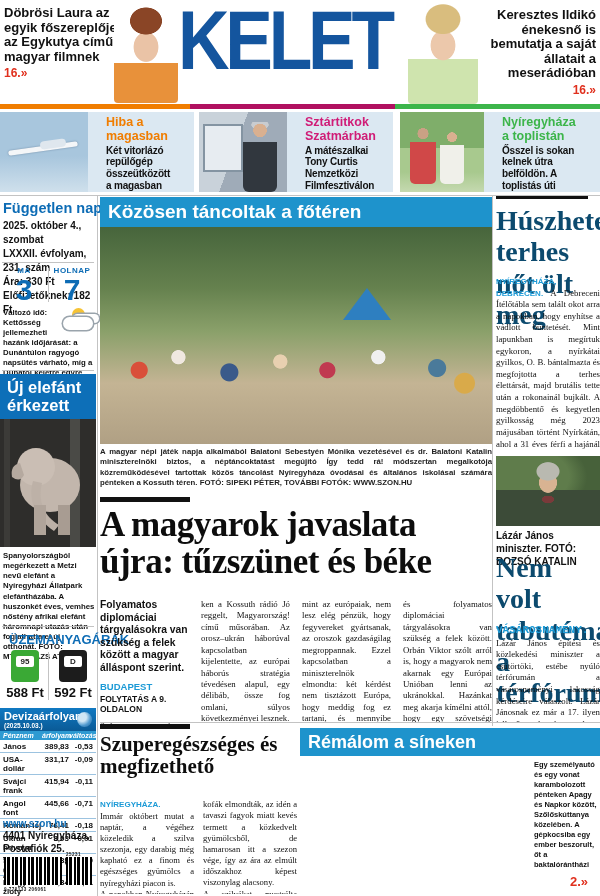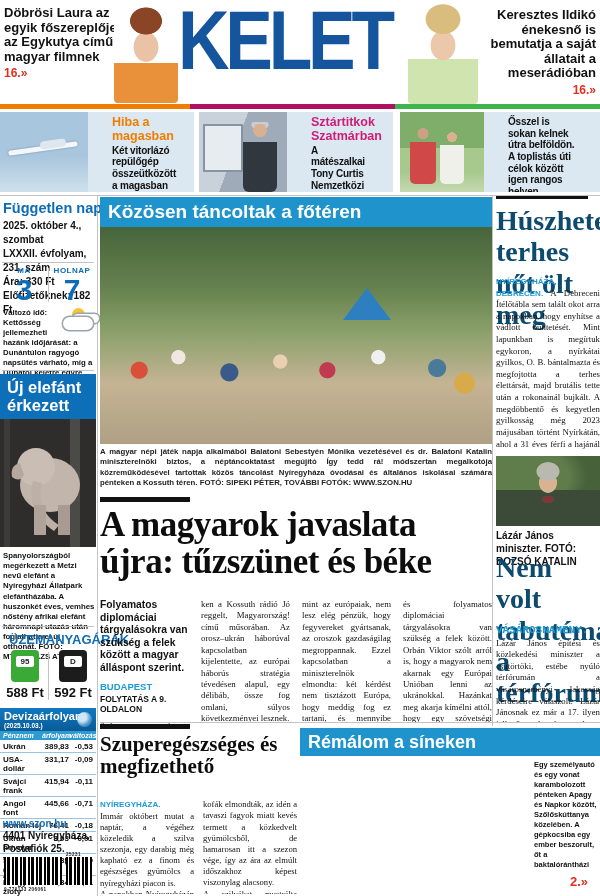--- a/index.html
+++ b/index.html
@@ -25,21 +25,21 @@
      linear-gradient(#fff 0 60%, #e8913a 60% 100%);border-radius:4px}
   .photo-woman-right{background:
      radial-gradient(28px 24px at 50% 16%, #d9bd7e 0 60%, transparent 64%),
      radial-gradient(20px 24px at 50% 42%, #ecc8ab 0 60%, transparent 64%),
      linear-gradient(#fff 0 55%, #cfe4ae 55% 100%);border-radius:4px}
   .stripe{height:5px}
 
   
   .teaser{display:flex;height:80px;overflow:hidden}
   .teaser .tphoto{width:88px;flex:none}
-  .teaser .ttext{flex:1;background:#dbe8f2;padding:4px 24px;overflow:hidden}
+  .teaser .ttext{flex:1;background:#dbe8f2;padding:4px 18px;overflow:hidden}
   .teaser h3{font-size:12.5px;line-height:1.1;margin-bottom:1px}
   .teaser p{font-size:10px;line-height:1.17;font-weight:600;letter-spacing:-.2px}
   .t-orange h3{color:#f07d00}.t-magenta h3{color:#d01c77}.t-green h3{color:#3cb54a}
   .photo-glider{background:linear-gradient(#a8c6dd 0 55%, #cfe0ec 100%);position:relative}
   .photo-glider::before{content:"";position:absolute;left:8px;top:34px;width:70px;height:5px;
      background:#f4f6f8;border-radius:3px;transform:rotate(-8deg);
      box-shadow:0 0 2px #6a86a0}
   .photo-glider::after{content:"";position:absolute;left:40px;top:28px;width:26px;height:8px;
      background:#dfe7ee;border-radius:4px;transform:rotate(-8deg)}
   .photo-speaker{background:linear-gradient(110deg,#c9d2da 0 42%,#9fabb8 42% 100%);position:relative}
@@ -175,20 +175,21 @@
   <div class="tphoto photo-speaker"></div>
   <div class="ttext">
     <h3>Sztártitkok Szatmárban</h3>
     <p><span>A mátészalkai Tony Curtis Nemzetközi Filmfesztiválon Szipál Péter fotóművész énekesekről, színészekről mesélt.</span>
        </p>
   </div>
 </div>
 <div class="abs teaser t-green" style="left:400px;top:112px;width:200px">
   <div class="tphoto photo-tourists" style="width:84px"></div>
   <div class="ttext">
+    <h3>Nyíregyháza a toplistán</h3>
     <p><span>Ősszel is sokan kelnek útra belföldön. A toplistás úti célok között igen rangos helyen szerepel Nyíregyháza.</span>
        </p>
   </div>
 </div>
 
 <div class="abs hline" style="left:0;top:195px;width:600px"></div>
 <div class="abs vline" style="left:97px;top:196px;height:700px"></div>
 <div class="abs vline" style="left:492px;top:196px;height:530px"></div>
 
 <div class="abs sb-title" style="left:3px;top:200px">Független napilap</div>
@@ -257,21 +258,21 @@
     <div class="t">Devizaárfolyam</div>
     <div class="d">(2025.10.03.)</div>
     <div class="globe"></div>
   </div>
   <div class="cur-cols">
     <span class="n">Pénznem</span>
     <span class="v">árfolyam</span>
     <span class="c">változás</span>
   </div>
   <div class="cur-row">
-      <span class="n">Ukrán</span>
+      <span class="n">János</span>
       <span class="v">389,83</span>
       <span class="c">-0,53</span>
     </div>
   <div class="cur-row">
       <span class="n">USA-dollár</span>
       <span class="v">331,17</span>
       <span class="c">-0,09</span>
     </div>
   <div class="cur-row">
       <span class="n">Svájci frank</span>

